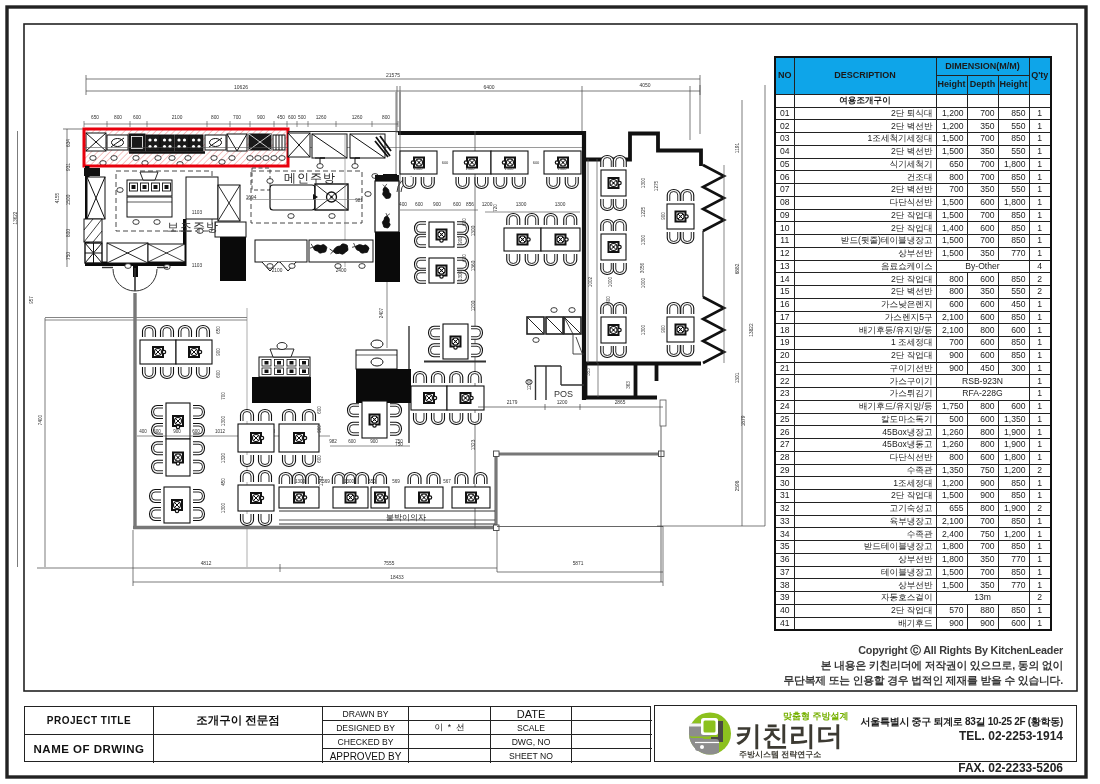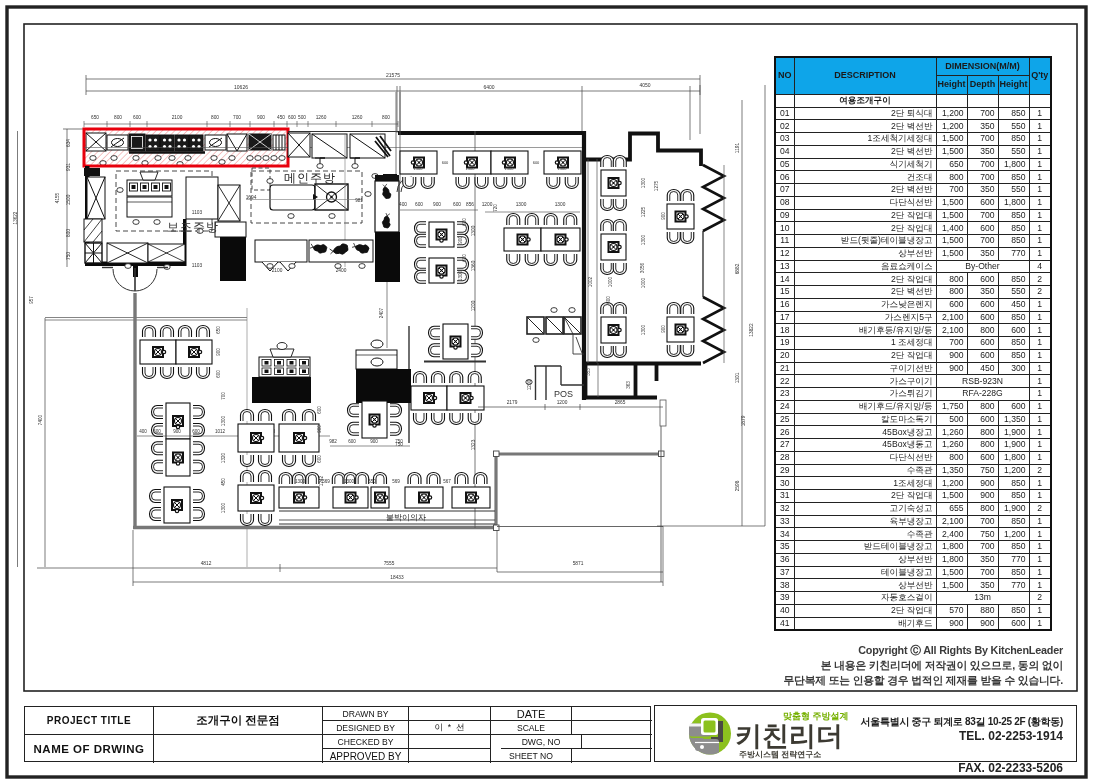--- a/index.html
+++ b/index.html
@@ -1636,21 +1636,21 @@
   <div class="tcell" style="left:298px; top:28px; width:86px; height:14px; border-bottom:1px solid #222; font-size:8.6px;">CHECKED BY</div>
   <div class="tcell" style="left:298px; top:42px; width:86px; height:14px; font-size:10px;">APPROVED BY</div>
 
   <div class="tcell" style="left:384px; top:0; width:82px; height:14px; border-bottom:1px solid #222; font-size:8.6px;"></div>
   <div class="tcell" style="left:384px; top:14px; width:82px; height:14px; border-bottom:1px solid #222; font-size:8.6px;">이&nbsp;&nbsp;*&nbsp;&nbsp;선</div>
   <div class="tcell" style="left:384px; top:28px; width:82px; height:14px; border-bottom:1px solid #222; font-size:8.6px;"></div>
   <div class="tcell" style="left:384px; top:42px; width:82px; height:14px; font-size:8.6px;"></div>
 
   <div class="tcell" style="left:466px; top:0; width:81px; height:14px; border-bottom:1px solid #222; font-size:11px;">DATE</div>
   <div class="tcell" style="left:466px; top:14px; width:81px; height:14px; border-bottom:1px solid #222; font-size:8.6px;">SCALE</div>
-  <div class="tcell" style="left:476px; top:28px; width:81px; height:14px; border-bottom:1px solid #222; font-size:8.6px;">DWG, NO</div>
+  <div class="tcell" style="left:466px; top:28px; width:81px; height:14px; border-bottom:1px solid #222; font-size:8.6px;">DWG, NO</div>
   <div class="tcell" style="left:466px; top:42px; width:81px; height:14px; font-size:8.6px;">SHEET NO</div>
   <div class="tcell" style="left:547px; top:0; width:80px; height:14px; border-bottom:1px solid #222; border-right:none;"></div>
   <div class="tcell" style="left:547px; top:14px; width:80px; height:14px; border-bottom:1px solid #222; border-right:none;"></div>
   <div class="tcell" style="left:547px; top:28px; width:80px; height:14px; border-bottom:1px solid #222; border-right:none;"></div>
   <div class="tcell" style="left:547px; top:42px; width:80px; height:14px; border-right:none;"></div>
 </div>
 
 <div class="tblk" style="left:654px; top:705px; width:423px; height:57px;">
 
   <svg width="423" height="57" viewBox="0 0 423 57" style="position:absolute;left:0;top:0">

